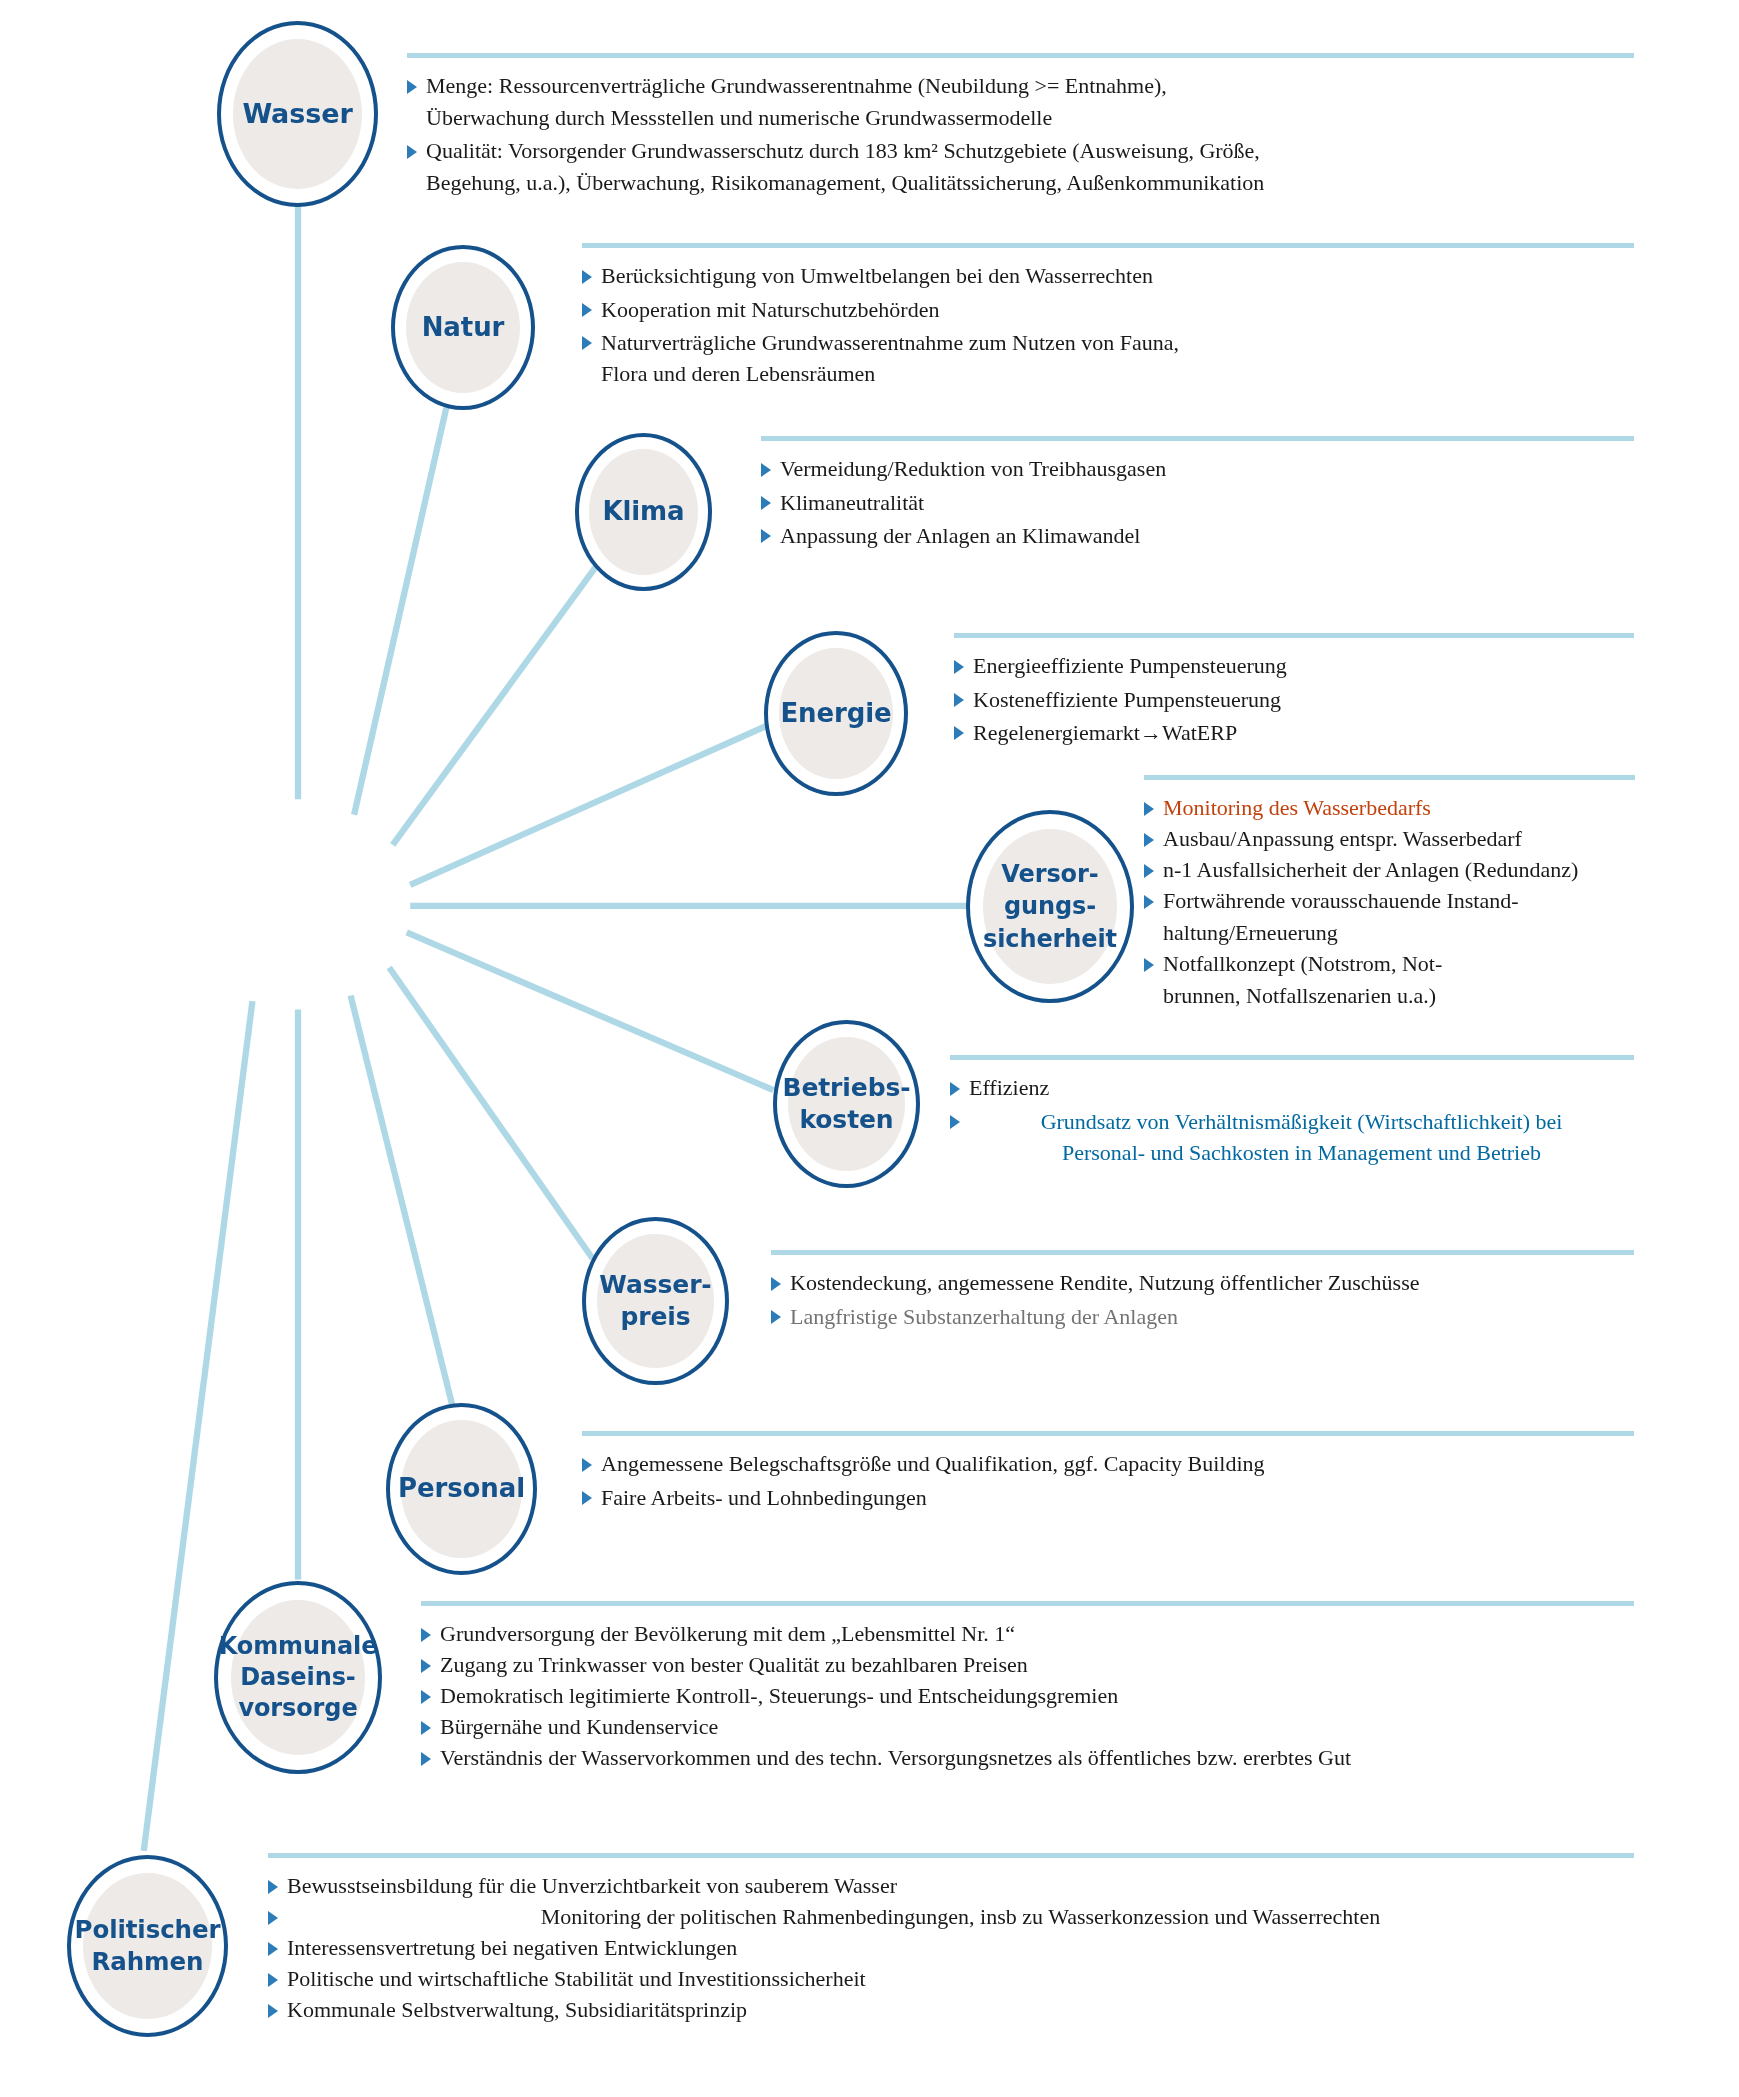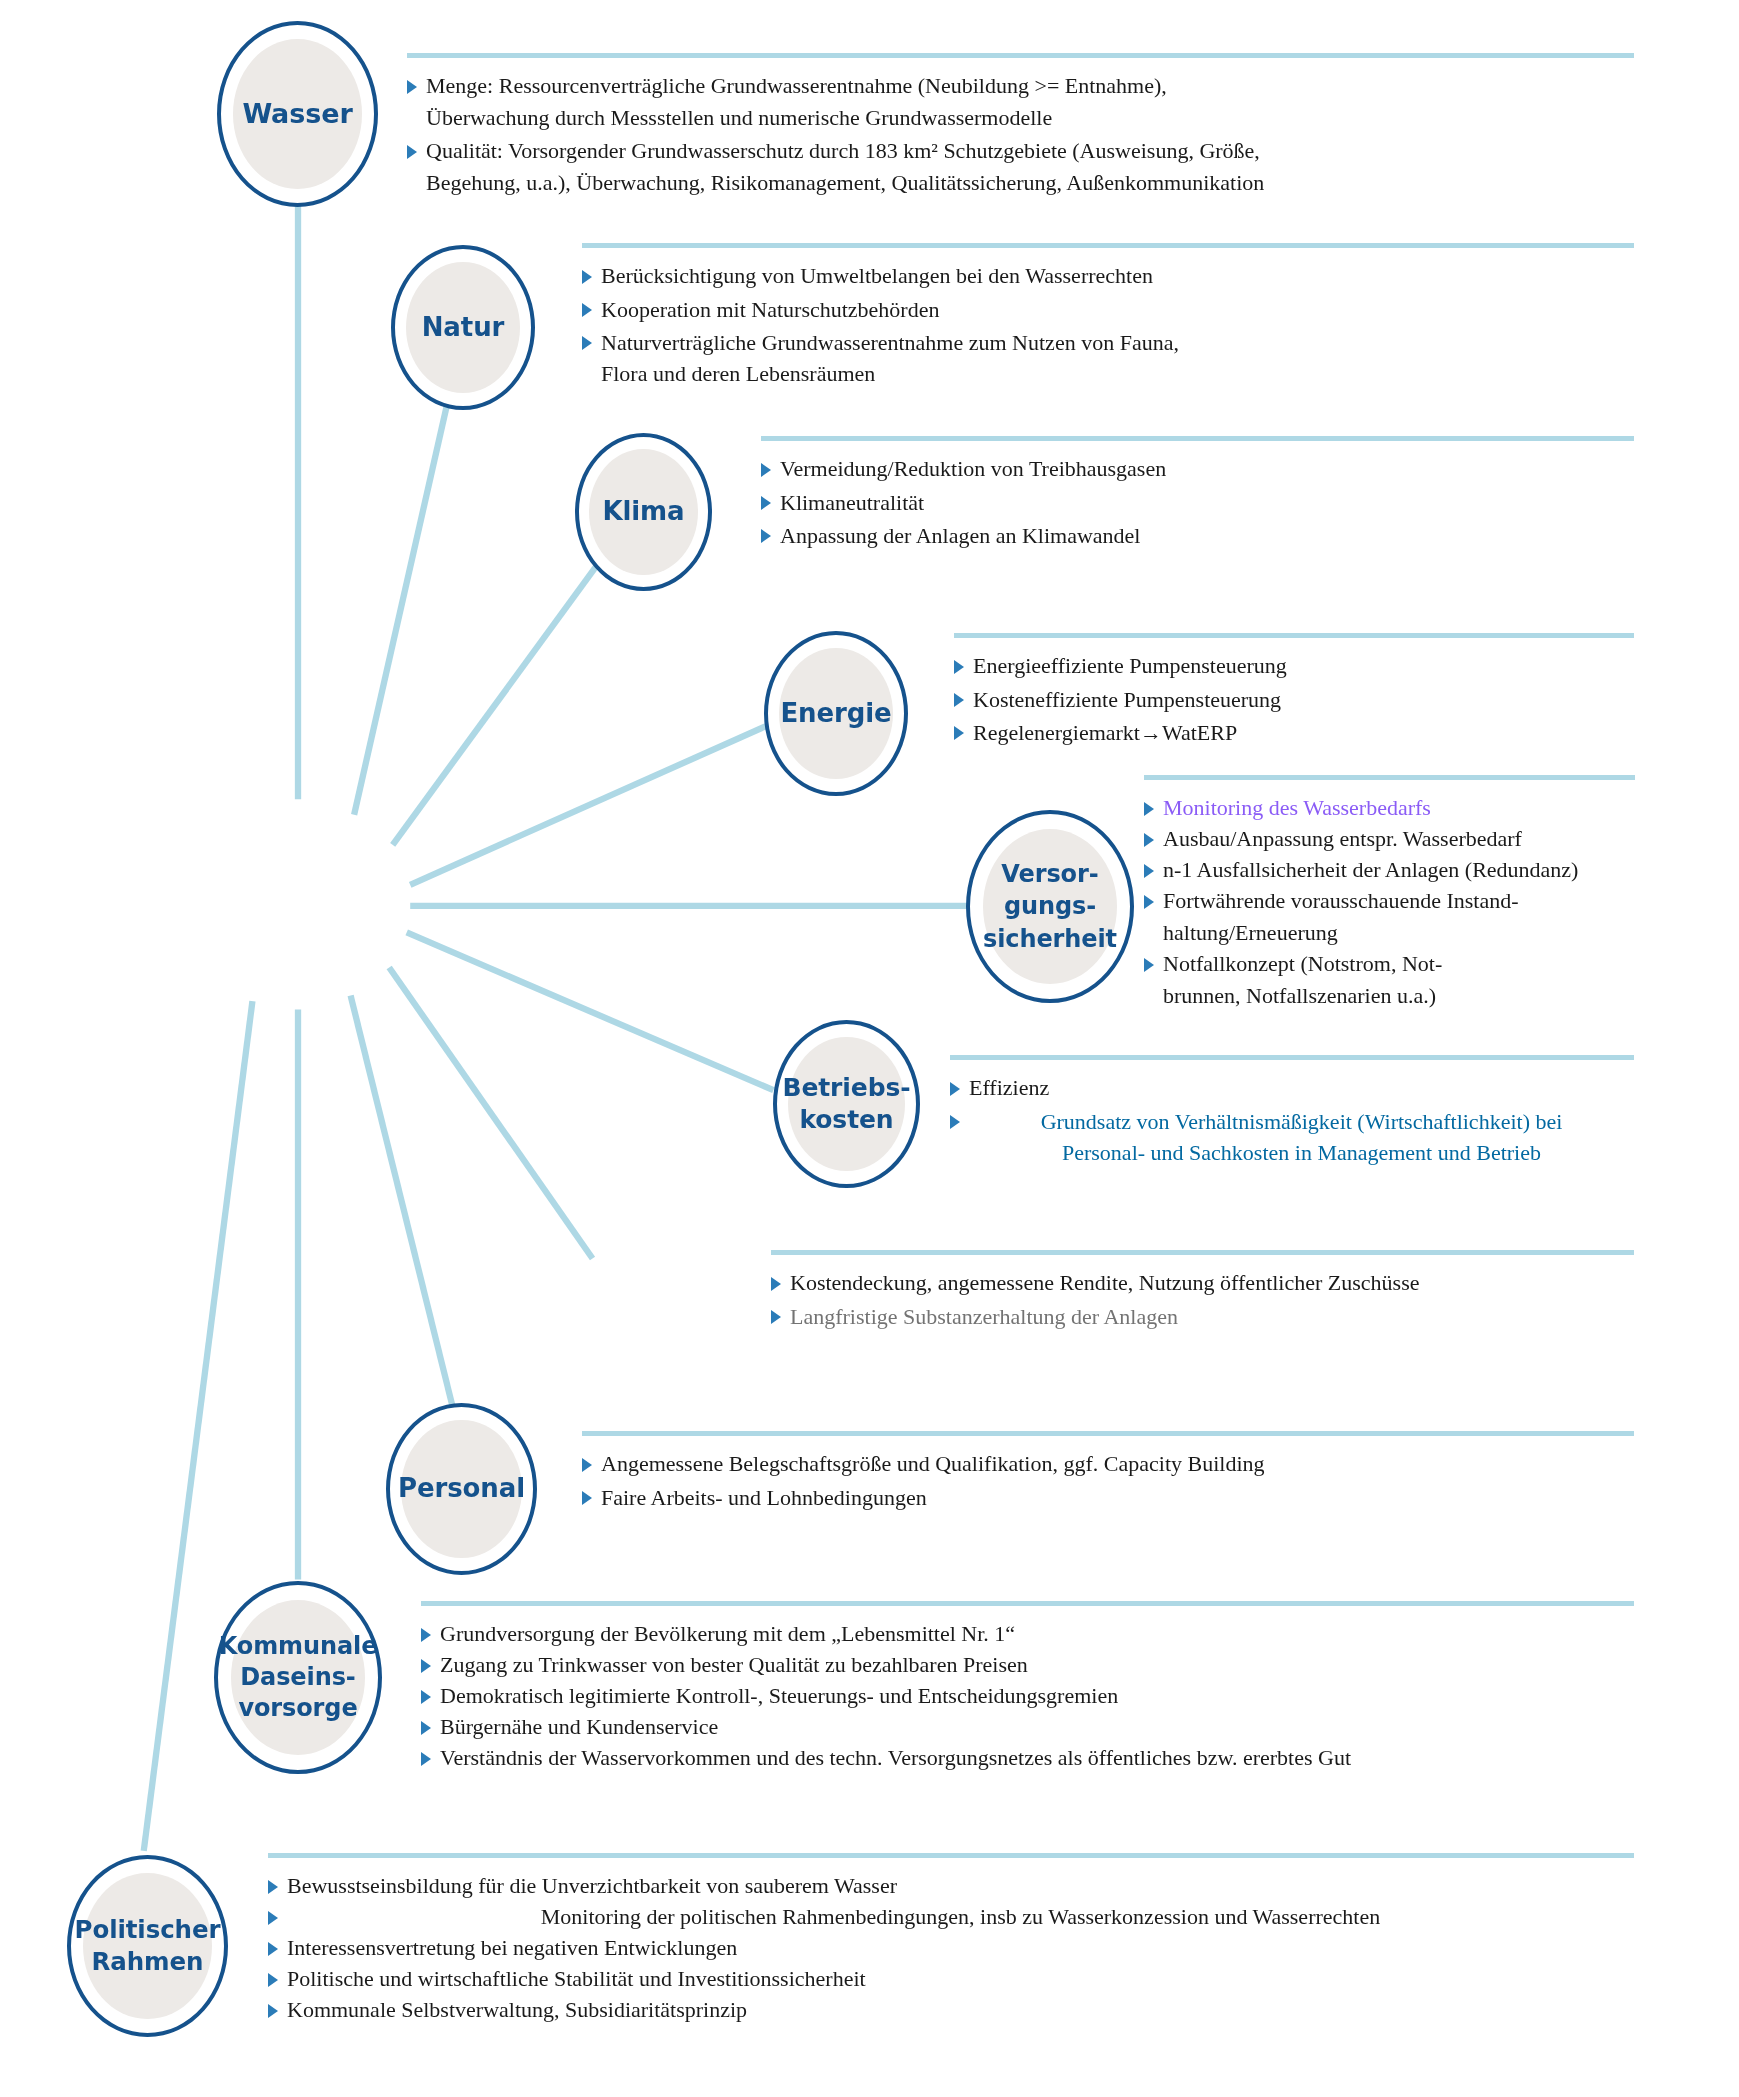--- a/index.html
+++ b/index.html
@@ -172,21 +172,21 @@
 
   <div class="node" style="left: 966px; top: 810px; width: 168px; height: 193px; border-color: rgb(21, 82, 140);">
     <div class="disc" style="background: rgb(237, 234, 231);"></div>
     <div class="nlabel" style="font-size: 24px; line-height: 1.35; color: rgb(21, 82, 140);">Versor-
 gungs-
 sicherheit</div>
   </div>
   <div class="block tight" style="left:1144px;top:775px;width:491px;">
     <div class="rule" style="background: rgb(174, 216, 229);"></div>
     <div class="bullets">
-      <div class="bullet" style="color: #8b5cf6; margin-top: 12px;">
+      <div class="bullet" style="color: #c2410c; margin-top: 12px;">
         <span class="tri" style="border-left-color: rgb(43, 124, 184);"></span>
         <span class="btxt">Monitoring des Wasserbedarfs</span>
       </div>
       <div class="bullet" style="color: rgb(26, 26, 26);">
         <span class="tri" style="border-left-color: rgb(43, 124, 184);"></span>
         <span class="btxt">Ausbau/Anpassung entspr. Wasserbedarf</span>
       </div>
       <div class="bullet" style="color: rgb(26, 26, 26);">
         <span class="tri" style="border-left-color: rgb(43, 124, 184);"></span>
         <span class="btxt">n-1 Ausfallsicherheit der Anlagen (Redundanz)</span>
@@ -217,20 +217,25 @@
         <span class="btxt">Effizienz</span>
       </div>
       <div class="bullet" style="color: #0369a1; text-align: center;">
         <span class="tri" style="border-left-color: rgb(43, 124, 184);"></span>
         <span class="btxt">Grundsatz von Verhältnismäßigkeit (Wirtschaftlichkeit) bei
 Personal- und Sachkosten in Management und Betrieb</span>
       </div>
     </div>
   </div>
 
+  <div class="node" style="left: 582px; top: 1217px; width: 147px; height: 168px; border-color: rgb(21, 82, 140);">
+    <div class="disc" style="background: rgb(237, 234, 231);"></div>
+    <div class="nlabel" style="font-size: 25px; line-height: 1.3; color: rgb(21, 82, 140);">Wasser-
+preis</div>
+  </div>
   <div class="block" style="left:771px;top:1250px;width:863px;">
     <div class="rule" style="background: rgb(174, 216, 229);"></div>
     <div class="bullets">
       <div class="bullet" style="color: rgb(26, 26, 26);">
         <span class="tri" style="border-left-color: rgb(43, 124, 184);"></span>
         <span class="btxt">Kostendeckung, angemessene Rendite, Nutzung öffentlicher Zuschüsse</span>
       </div>
       <div class="bullet" style="color: #737373;">
         <span class="tri" style="border-left-color: rgb(43, 124, 184);"></span>
         <span class="btxt">Langfristige Substanzerhaltung der Anlagen</span>

